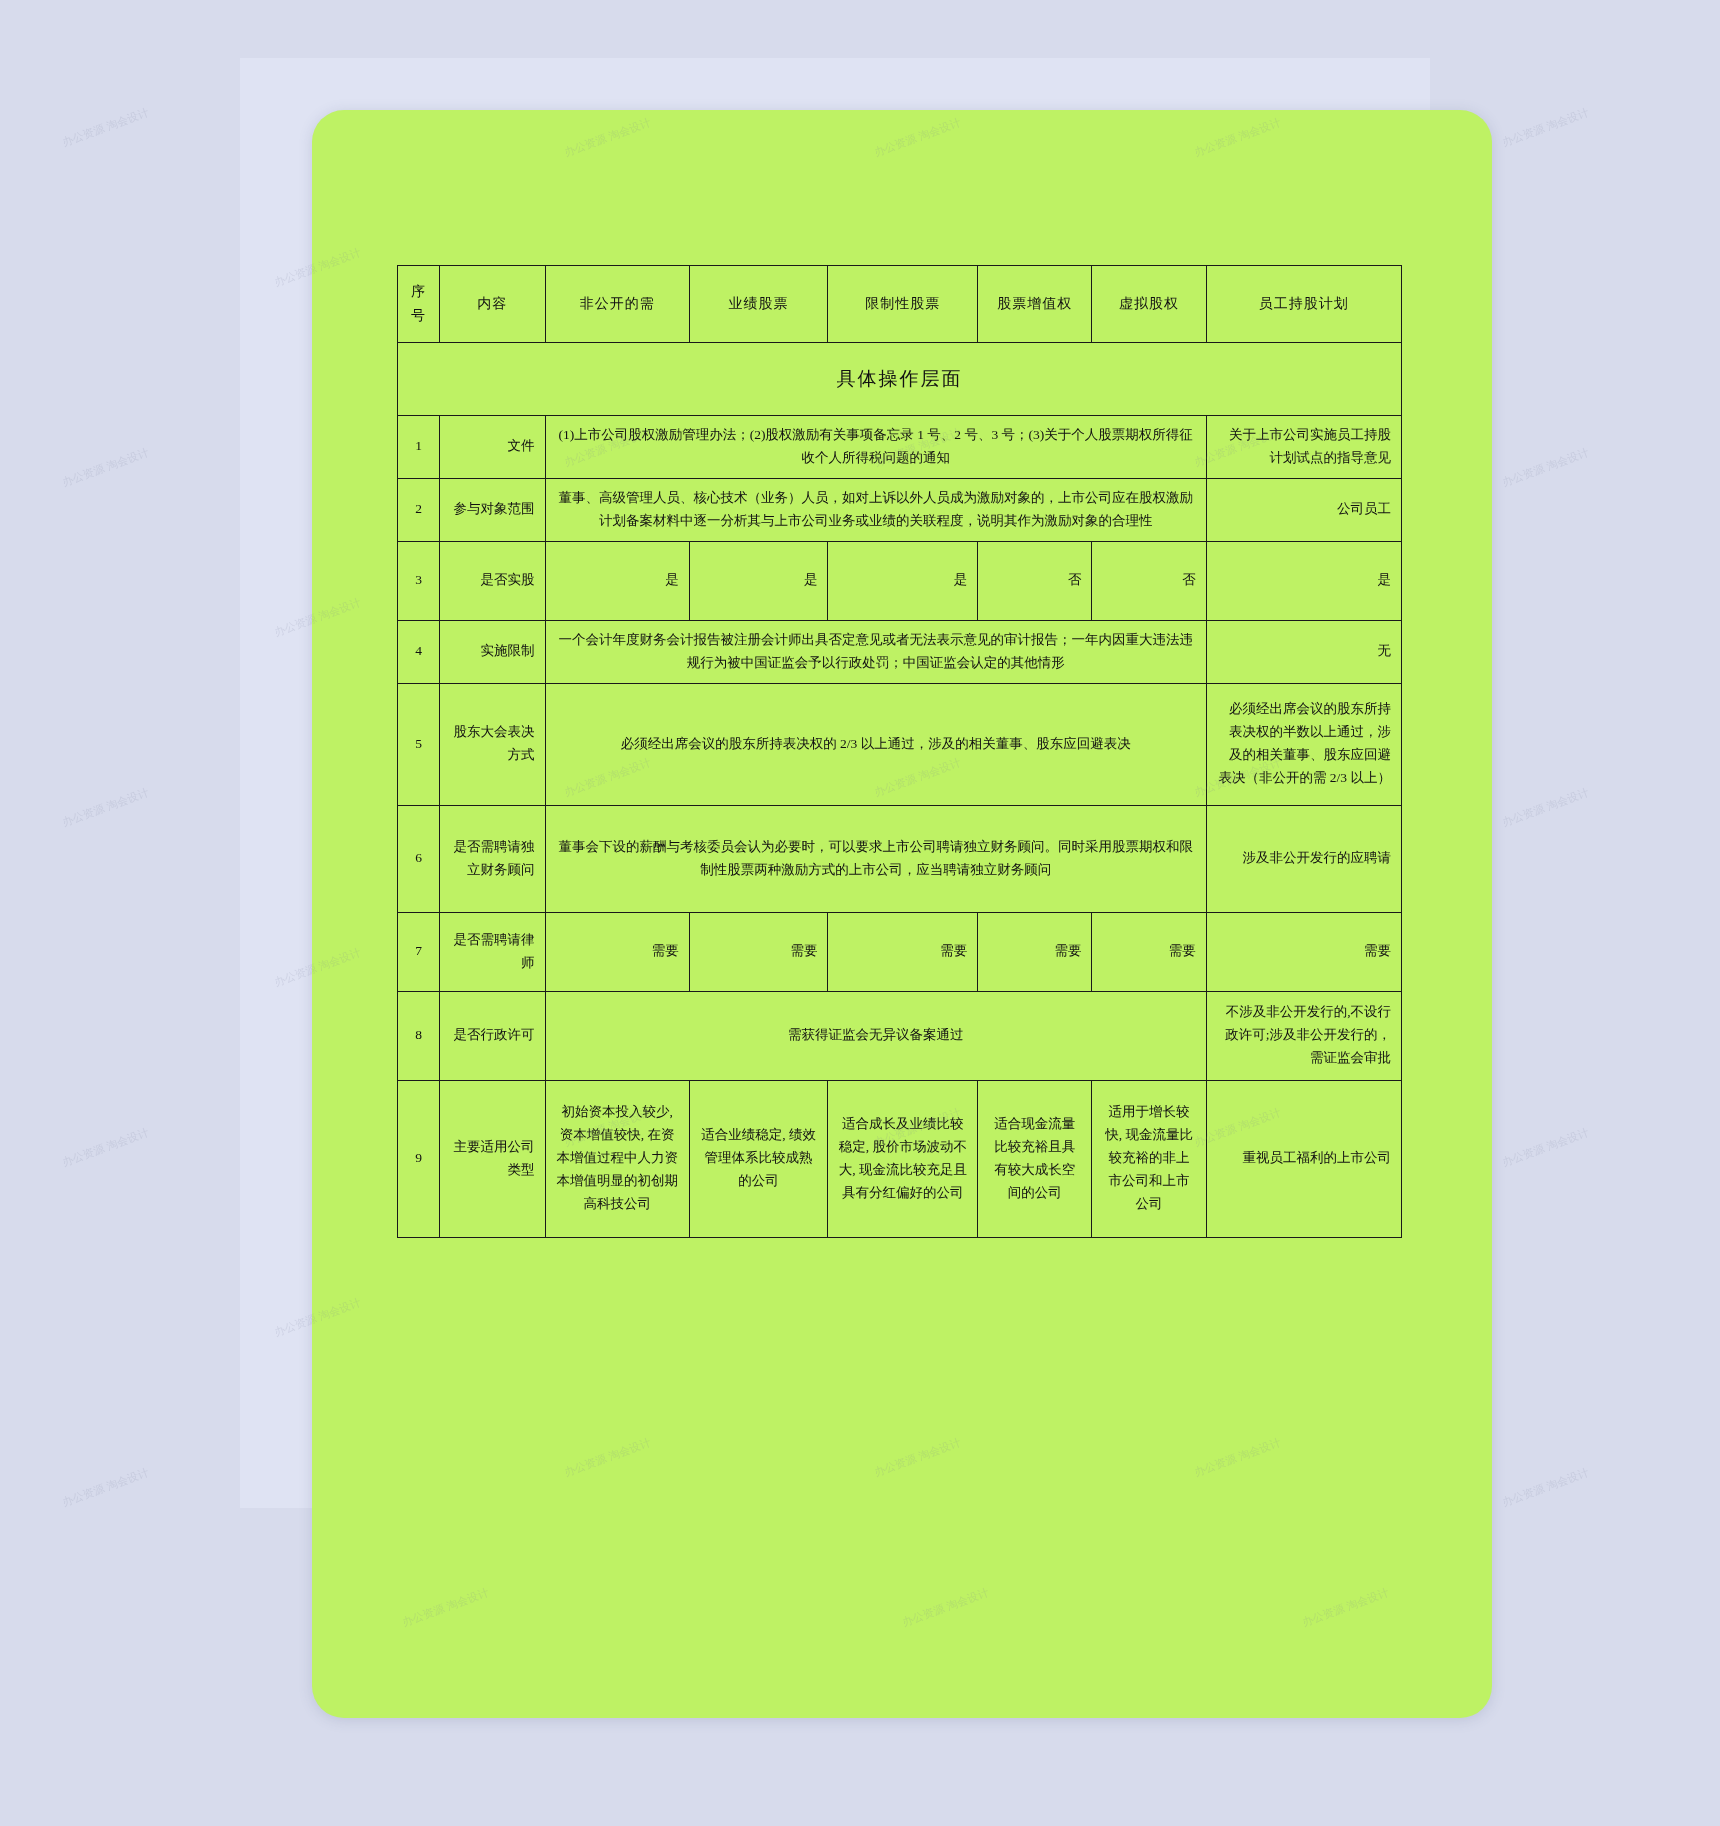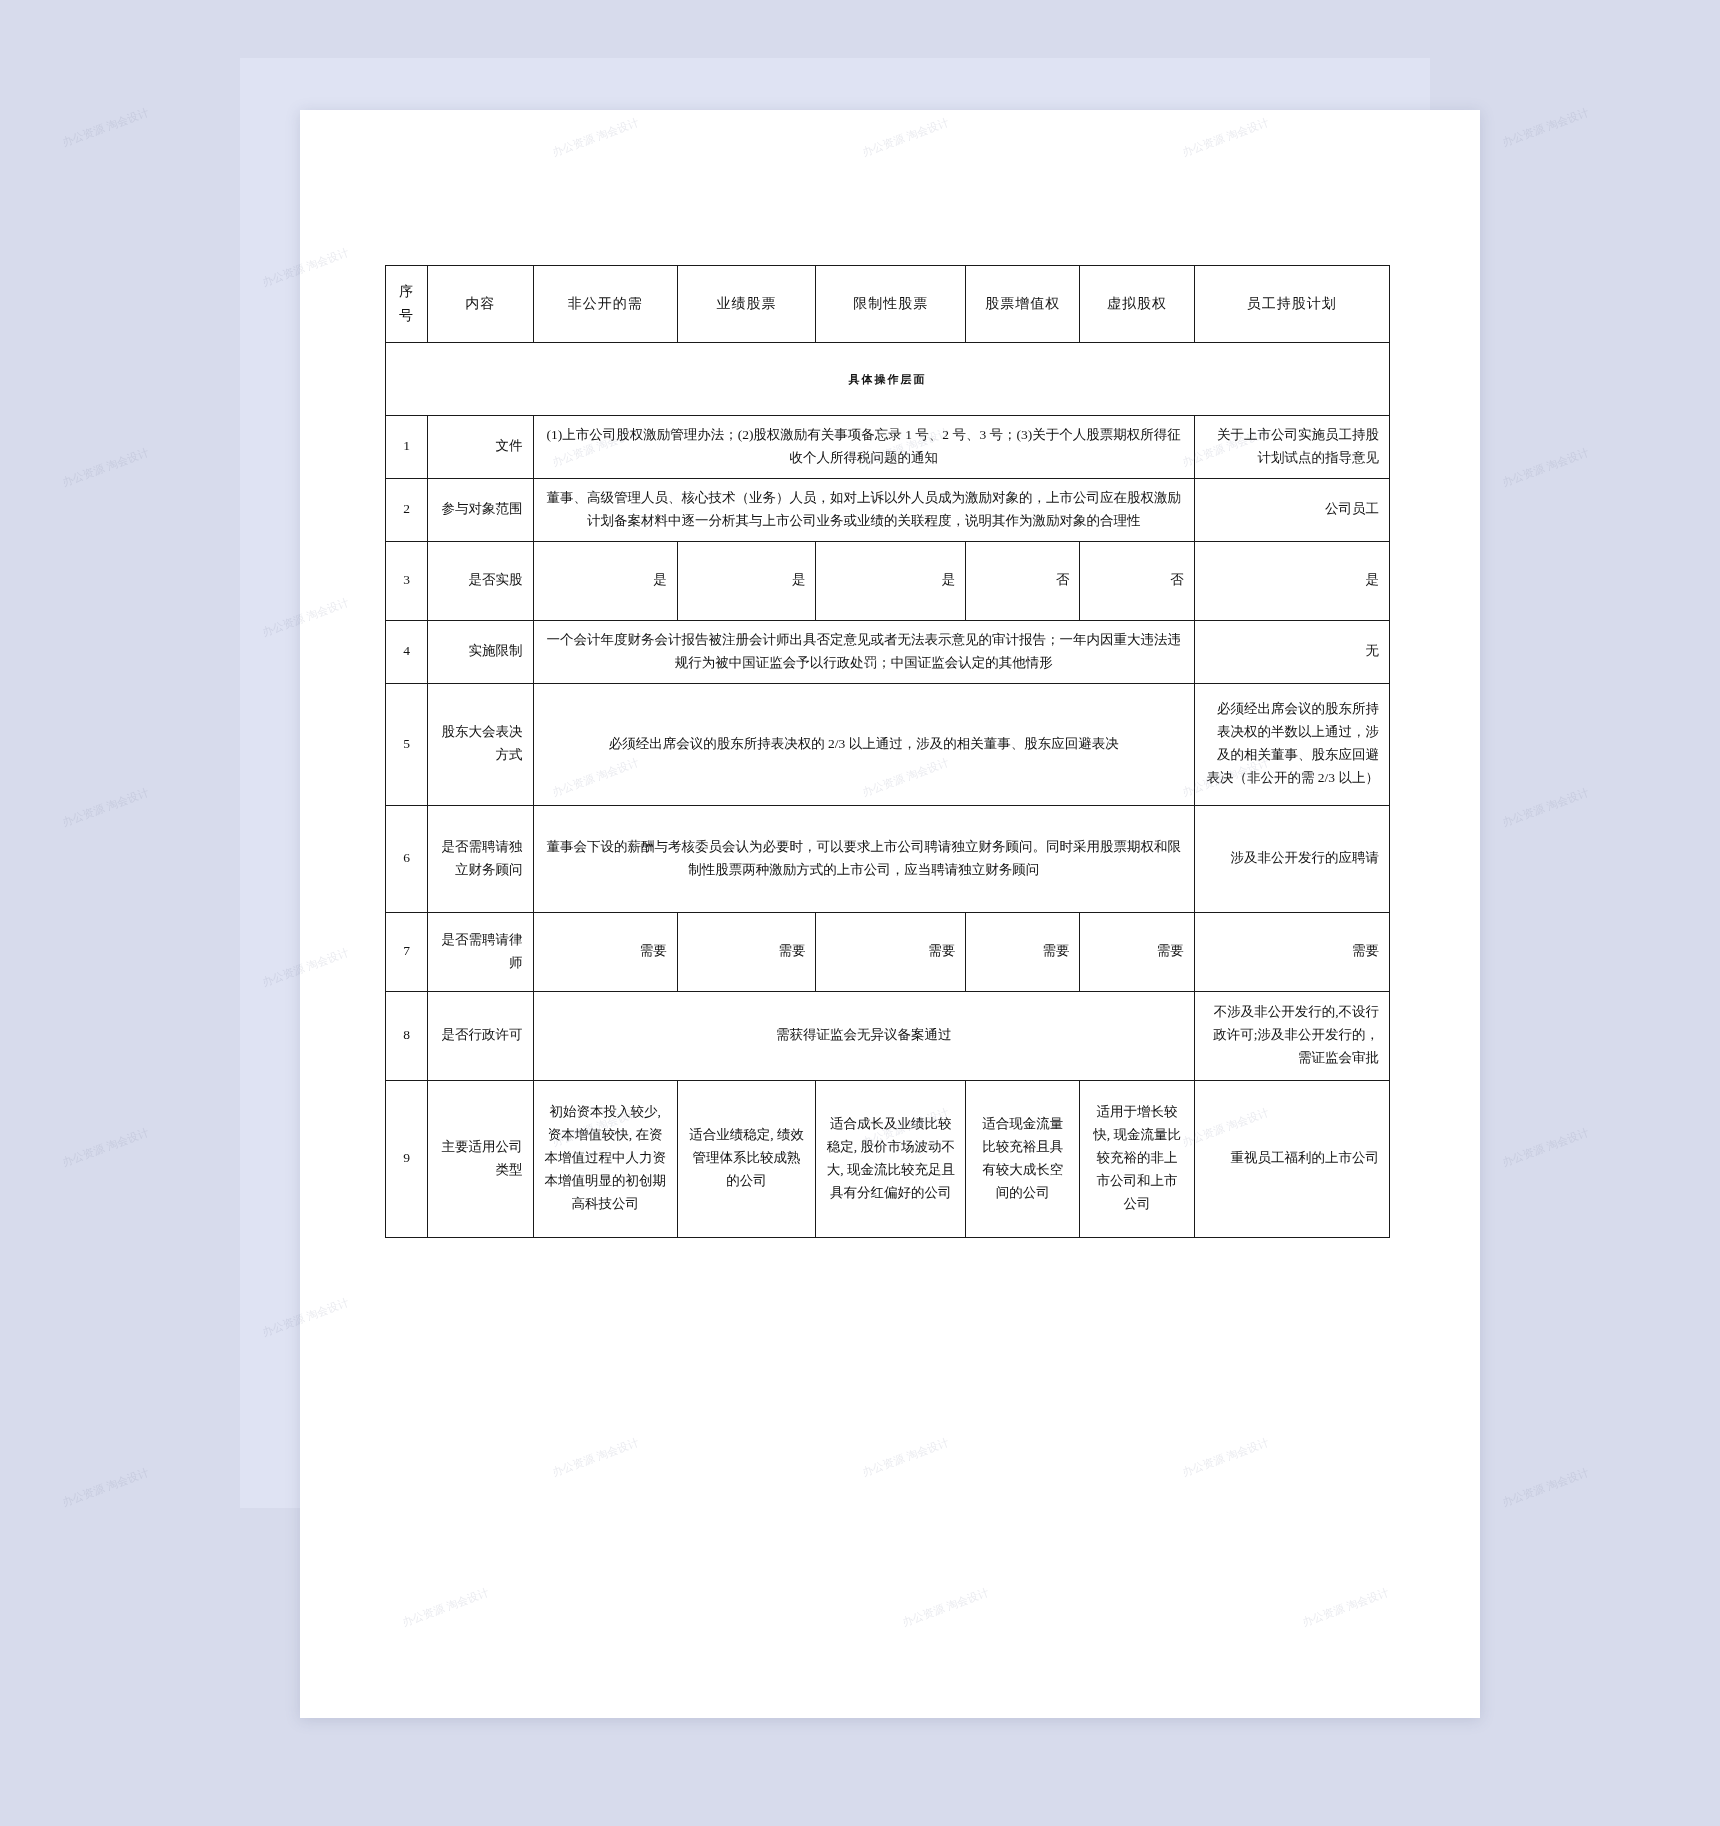--- a/index.html
+++ b/index.html
@@ -17,26 +17,27 @@
   .page-shadow {
     position: absolute;
     left: 240px;
     top: 58px;
     width: 1190px;
     height: 1450px;
     background: #dfe3f3;
   }
   .page {
     position: absolute;
-    left: 300px;
+    left: 312px;
     top: 110px;
     width: 1180px;
     height: 1608px;
-    background: #ffffff;
+    background: #bef264;
     box-shadow: 0 2px 14px rgba(80, 90, 130, 0.18);
+    border-radius: 32px;
   }
   .doc-table {
     position: absolute;
     left: 85px;
     top: 155px;
     width: 1005px;
     border-collapse: collapse;
     table-layout: fixed;
   }
   .doc-table td {
@@ -49,22 +50,22 @@
     word-break: break-all;
   }
   .hdr td {
     text-align: center;
     font-size: 14px;
     height: 60px;
     letter-spacing: 1px;
   }
   .section-row td {
     text-align: center;
-    font-weight: bold;
-    font-size: 11px;
+    font-weight: normal;
+    font-size: 19px;
     height: 56px;
     letter-spacing: 2px;
   }
   .idx {
     text-align: center;
     width: 38px;
   }
   .topic {
     width: 95px;
     text-align: right;

